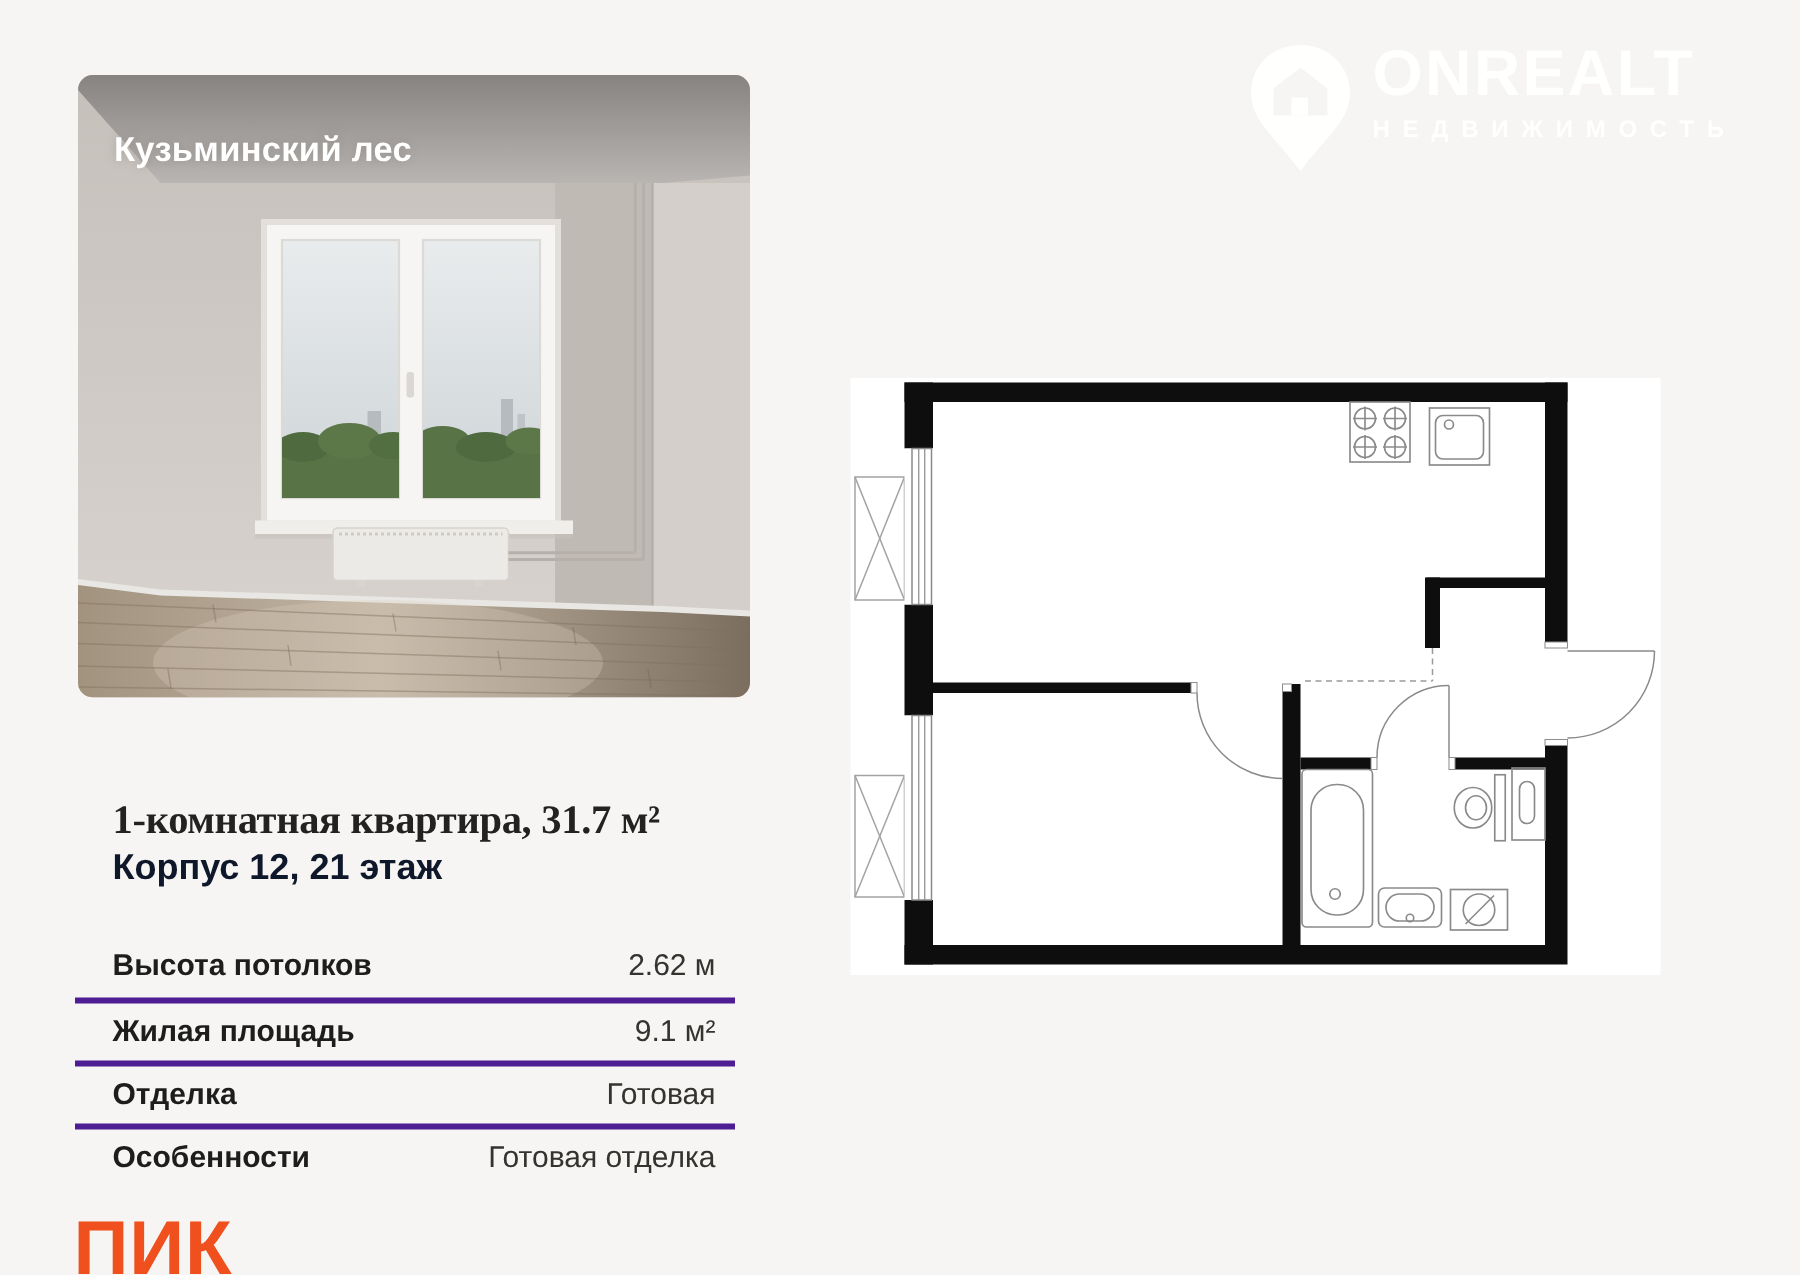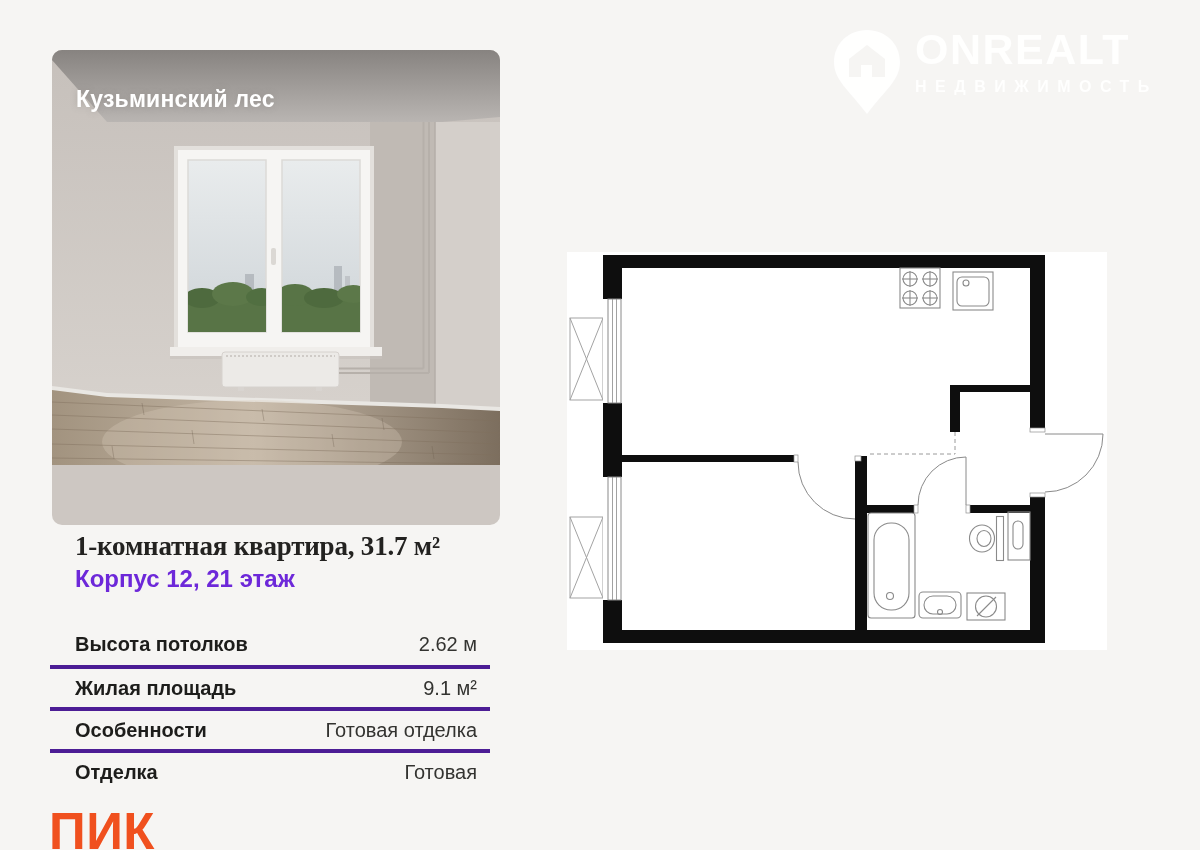--- a/index.html
+++ b/index.html
@@ -8,40 +8,40 @@
     position:relative;
     width:1200px; height:850px;
     overflow:hidden;
     background:#f6f5f3;
     font-family:"Liberation Sans", sans-serif;
   }
 
   
   .photo-card {
     position:absolute; left:52px; top:50px;
-    width:448px; height:475px;
+    width:448px; height:415px;
     border-radius:10px; overflow:hidden;
     background:#cdc7c2;
   }
   .photo-label {
     position:absolute; left:24px; top:36px;
     font-size:23px; font-weight:700; color:#ffffff;
     letter-spacing:0.2px;
     text-shadow:0 0 6px rgba(120,115,110,0.35);
   }
 
   
   .listing-title {
     position:absolute; left:75px; top:532px;
     font-size:27px; font-weight:700; color:#232220;
     letter-spacing:-0.2px; line-height:1.05;font-family:Liberation Serif, serif;
   }
   .listing-subtitle {
     position:absolute; left:75px; top:566px;
-    font-size:24px; font-weight:700; color:#6d28d9;
+    font-size:24px; font-weight:700; color:#0f172a;
     line-height:1.05;
   }
 
   
   .spec-table {
     position:absolute; left:50px; top:623px; width:440px;
   }
   .spec-row {
     height:42px;
     display:flex; align-items:center; justify-content:space-between;
@@ -197,26 +197,26 @@
 <div class="spec-table">
   <div class="spec-row">
     <span class="spec-label">Высота потолков</span>
     <span class="spec-value">2.62 м</span>
   </div>
   <div class="spec-row">
     <span class="spec-label">Жилая площадь</span>
     <span class="spec-value">9.1 м²</span>
   </div>
   <div class="spec-row">
+    <span class="spec-label">Отделка</span>
+    <span class="spec-value">Готовая</span>
+  </div>
+  <div class="spec-row">
     <span class="spec-label">Особенности</span>
     <span class="spec-value">Готовая отделка</span>
-  </div>
-  <div class="spec-row">
-    <span class="spec-label">Отделка</span>
-    <span class="spec-value">Готовая</span>
   </div>
 </div>
 
 <div class="pik-logo">ПИК</div>
 
 <div class="plan-card">
   <svg width="540" height="398" viewBox="0 0 540 398">
 
     <g fill="#ffffff" stroke="#a3a3a3" stroke-width="1">
       <rect x="3" y="66" width="33" height="82"></rect>

